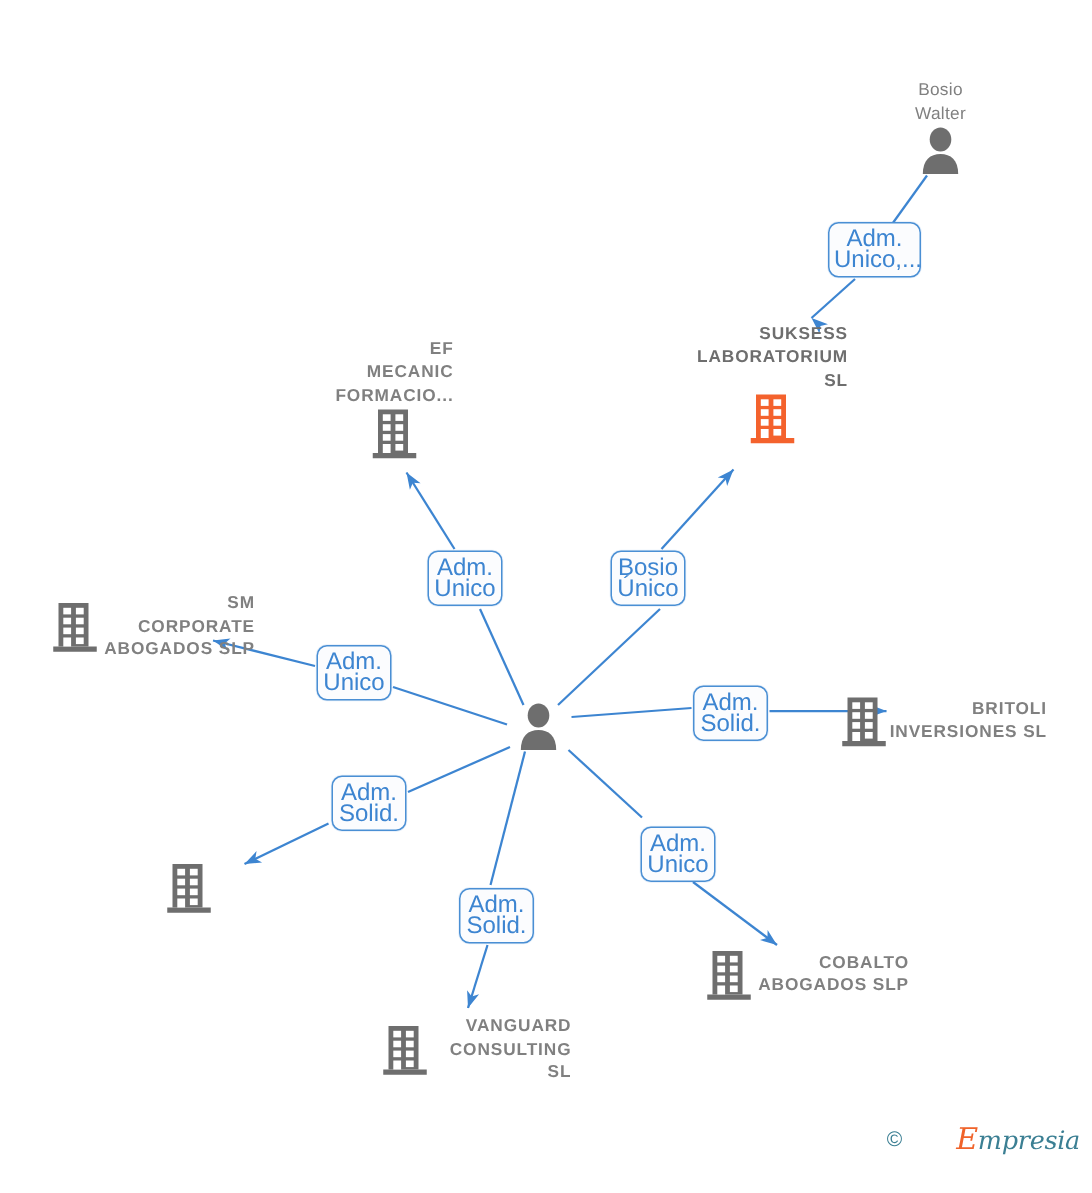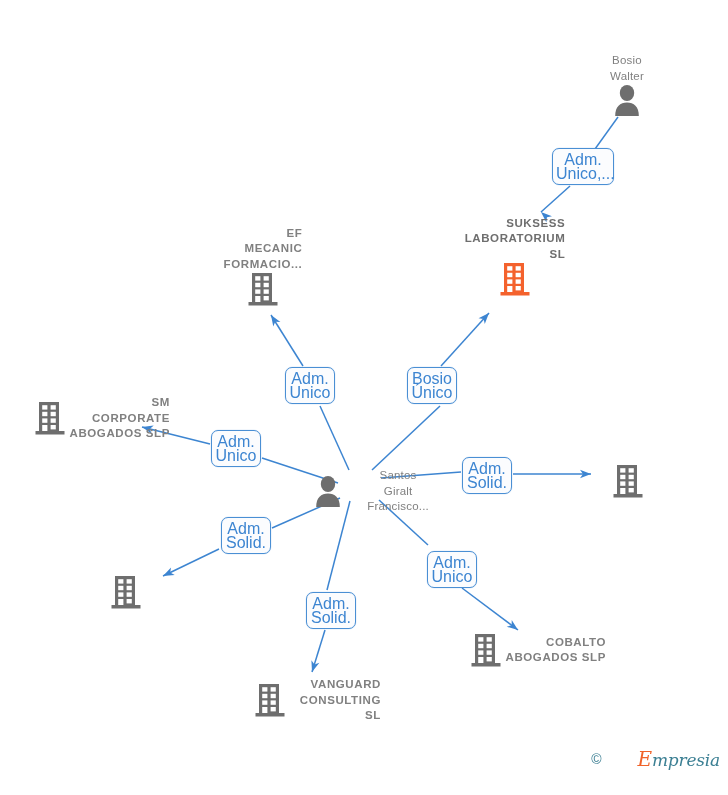--- a/index.html
+++ b/index.html
@@ -224,39 +224,38 @@
 CORPORATE
 ABOGADOS  SLP</span>
         </div>
       </div>
       <div class="node person" style="left: 359px; top: 468px;">
         <div class="stack below">
           <span class="glyph"><svg width="30" height="32" viewBox="0 0 30 32" xmlns="http://www.w3.org/2000/svg">
               <ellipse cx="15" cy="9" rx="7.2" ry="8" fill="#6e6e6e"></ellipse>
               <path d="M3.2 32 C3.2 22.5 8.2 18.6 15 18.6 C21.8 18.6 26.8 22.5 26.8 32 Z" fill="#6e6e6e"></path>
             </svg></span>
-          <span class="caption">Santos
-Giralt
-Francisco...</span>
         </div>
       </div>
       <div class="node company" style="left: 628px; top: 464px;">
         <div class="stack below">
           <span class="glyph"><svg width="30" height="34" viewBox="0 0 30 34" xmlns="http://www.w3.org/2000/svg">
               <rect x="4" y="1" width="20" height="29" fill="#6e6e6e"></rect>
               <rect x="0.5" y="30" width="29" height="3.5" fill="#6e6e6e"></rect>
               <rect x="7.2" y="4.2" width="5.2" height="4.4" fill="#ffffff"></rect>
               <rect x="15.6" y="4.2" width="5.2" height="4.4" fill="#ffffff"></rect>
               <rect x="7.2" y="10.8" width="5.2" height="4.4" fill="#ffffff"></rect>
               <rect x="15.6" y="10.8" width="5.2" height="4.4" fill="#ffffff"></rect>
               <rect x="7.2" y="17.4" width="5.2" height="4.4" fill="#ffffff"></rect>
               <rect x="15.6" y="17.4" width="5.2" height="4.4" fill="#ffffff"></rect>
               <rect x="7.2" y="24" width="5.2" height="6" fill="#ffffff"></rect>
               <rect x="15.6" y="24" width="5.2" height="4.4" fill="#ffffff"></rect>
             </svg></span>
+          <span class="caption">BRITOLI
+INVERSIONES SL</span>
         </div>
       </div>
       <div class="node company" style="left: 126px; top: 575px;">
         <div class="stack below">
           <span class="glyph"><svg width="30" height="34" viewBox="0 0 30 34" xmlns="http://www.w3.org/2000/svg">
               <rect x="4" y="1" width="20" height="29" fill="#6e6e6e"></rect>
               <rect x="0.5" y="30" width="29" height="3.5" fill="#6e6e6e"></rect>
               <rect x="7.2" y="4.2" width="5.2" height="4.4" fill="#ffffff"></rect>
               <rect x="15.6" y="4.2" width="5.2" height="4.4" fill="#ffffff"></rect>
               <rect x="7.2" y="10.8" width="5.2" height="4.4" fill="#ffffff"></rect>

